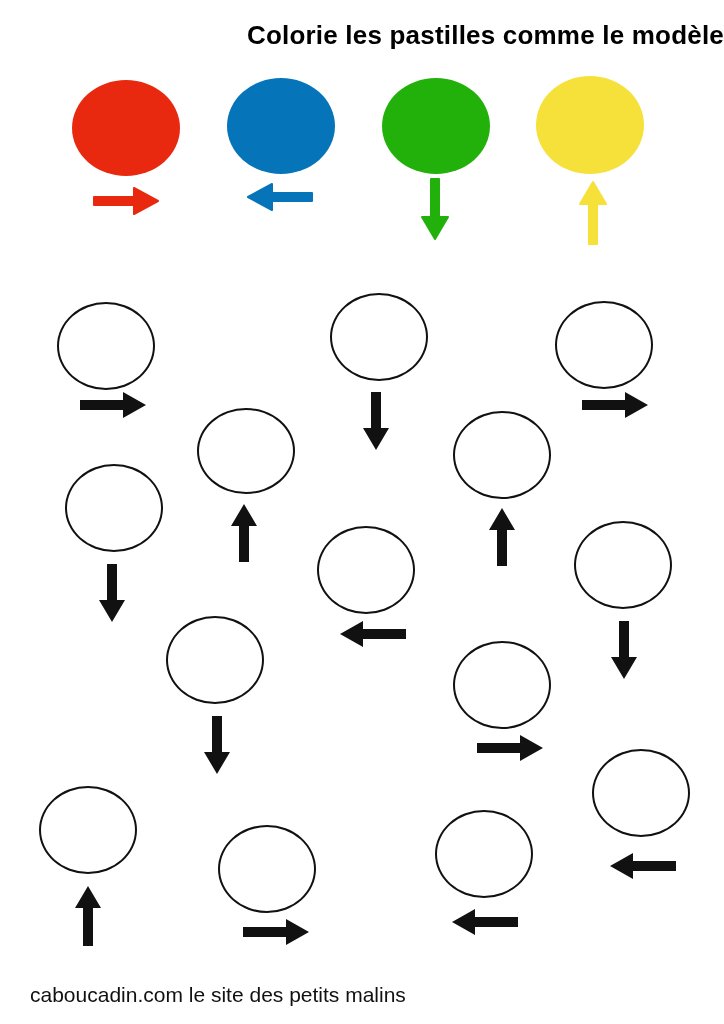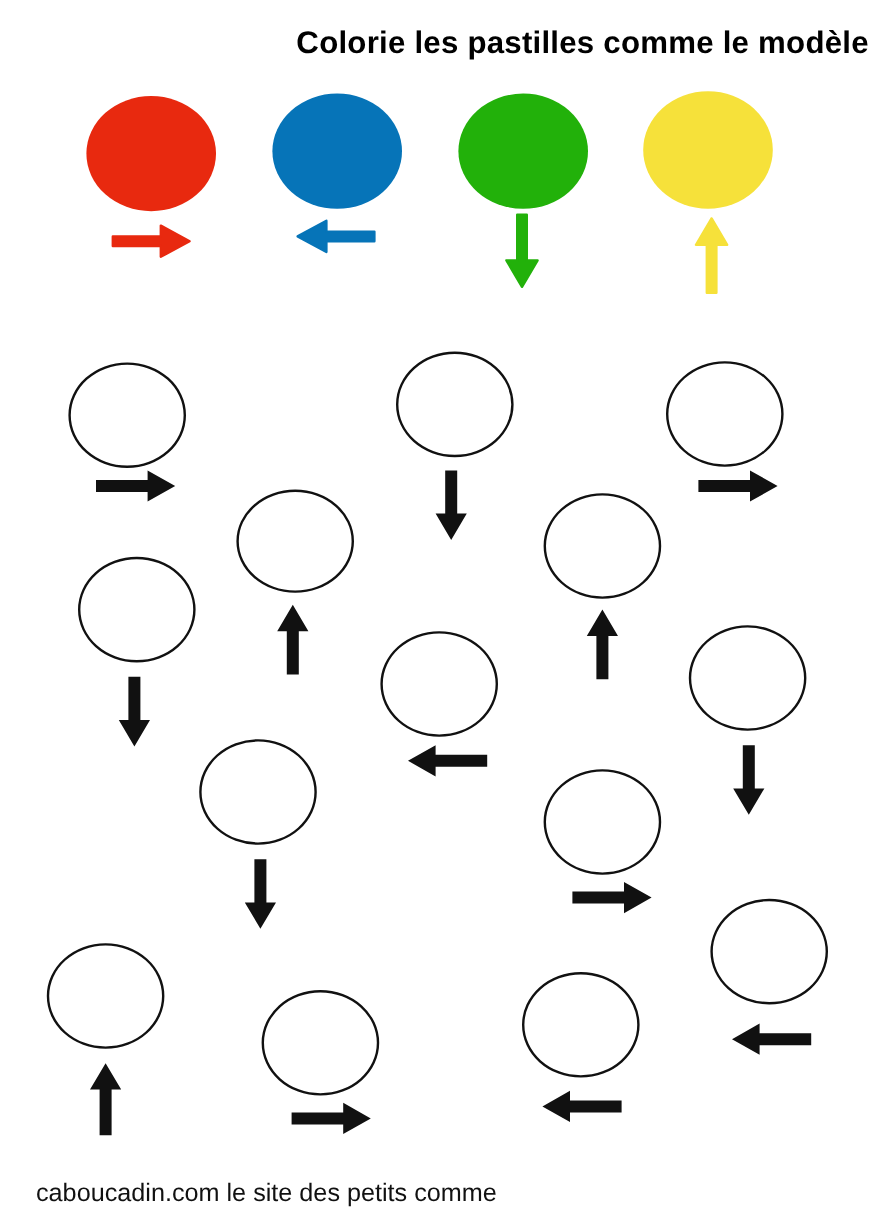--- a/index.html
+++ b/index.html
@@ -100,13 +100,13 @@
 <div class="outline" style="left:218px;top:825px;width:98px;height:88px;"></div>
 <svg class="arrow" style="left:241px;top:917px;" width="70" height="30" viewBox="0 0 70 30">
   <path d="M2 10 H45 V2 L68 15 L45 28 V20 H2 Z" fill="#111"></path>
 </svg>
 
 <div class="outline" style="left:435px;top:810px;width:98px;height:88px;"></div>
 <svg class="arrow" style="left:450px;top:907px;" width="70" height="30" viewBox="0 0 70 30">
   <path d="M68 10 H25 V2 L2 15 L25 28 V20 H68 Z" fill="#111"></path>
 </svg>
 
-<div class="footer">caboucadin.com le site des petits comme</div>
+<div class="footer">caboucadin.com le site des petits malins</div>
 
 </body></html>

